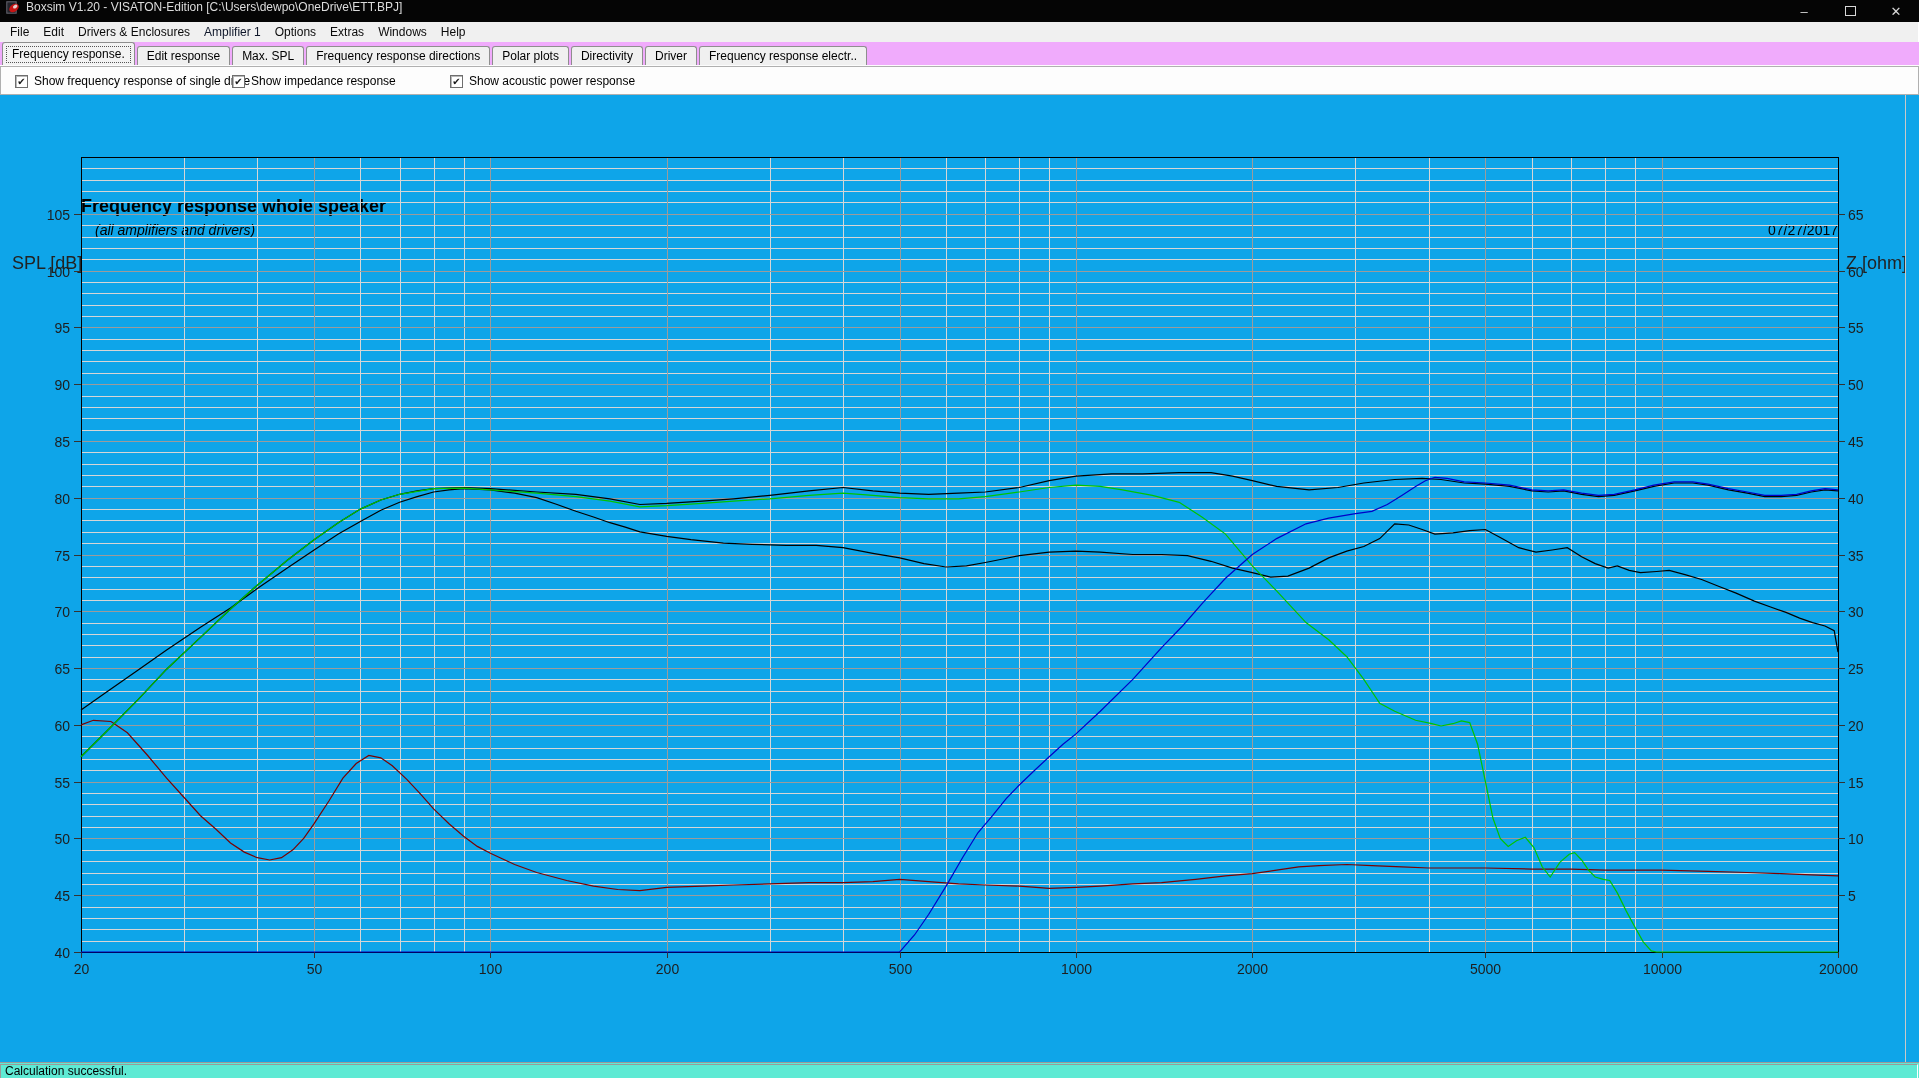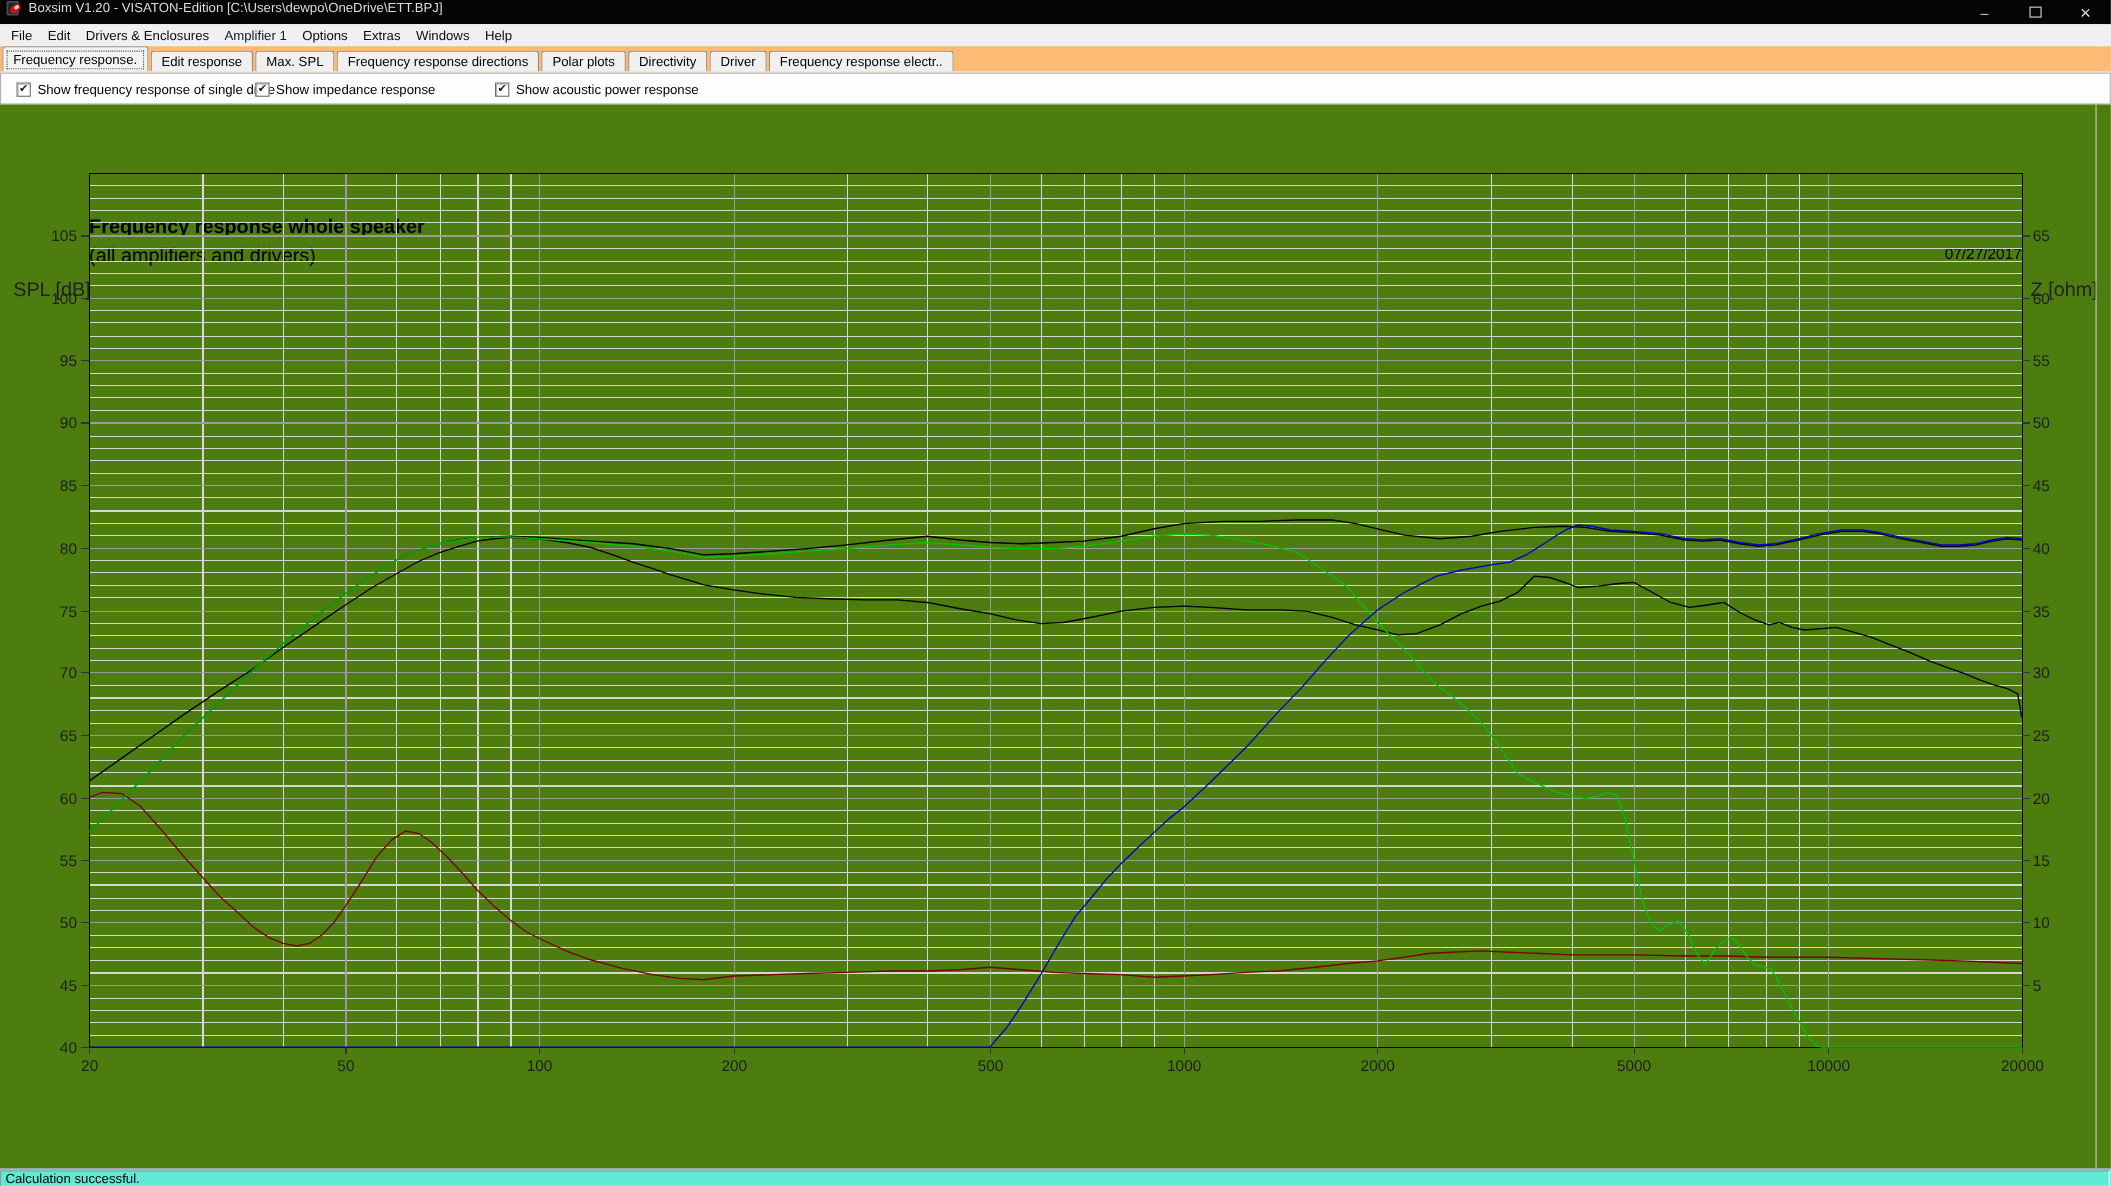--- a/index.html
+++ b/index.html
@@ -13,41 +13,41 @@
   .win-btns{margin-left:auto;display:flex;height:100%;}
   .win-btn{width:46px;height:100%;display:flex;align-items:center;justify-content:center;
            color:#d8d8d8;font-size:13px;}
   .max-glyph{width:9px;height:8px;border:1px solid #d8d8d8;display:block;}
   
   .menubar{position:absolute;left:0;top:22px;width:1918px;height:20px;background:#f0f0f0;
            display:flex;align-items:flex-end;font-size:12px;padding-left:3px;box-sizing:border-box;}
   .menu-item{padding:3px 7px;color:#0a0a0a;}
   .menu-item.disabled{color:#0f172a;}
   
-  .tabbar{position:absolute;left:0;top:42px;width:1919px;height:24px;background:#fdba74;
+  .tabbar{position:absolute;left:0;top:42px;width:1919px;height:24px;background:#f0abfc;
           display:flex;align-items:flex-end;padding-left:2px;box-sizing:border-box;
           border-bottom:1px solid #fcfcfc;}
   .tab{height:18px;line-height:18px;padding:0 9px;font-size:12px;background:#f0f0f0;
        border:1px solid #8e8e8e;border-bottom:none;border-radius:3px 3px 0 0;margin-right:2px;
        color:#000;position:relative;}
   .tab.active{height:22px;line-height:22px;background:#f3f3f3;z-index:2;}
   .tab-focus{position:absolute;left:3px;right:3px;top:3px;bottom:2px;border:1px dotted #555;
              pointer-events:none;}
   
   .checkbar{position:absolute;left:0;top:66px;width:1919px;height:29px;background:#fdfdfd;
             border:1px solid #b0b0b0;box-sizing:border-box;}
   .check-item{position:absolute;top:7px;display:flex;align-items:center;gap:6px;font-size:12px;color:#000;}
   .cbox{width:13px;height:13px;background:#fff;border:1px solid #6e6e6e;box-sizing:border-box;
         box-shadow:inset 1px 1px 0 #b8b8b8;display:flex;align-items:center;justify-content:center;
         font-size:10px;color:#1a1a1a;}
   
-  .main{position:absolute;left:0;top:95px;width:1919px;height:967px;background:#4d7c0f;}
+  .main{position:absolute;left:0;top:95px;width:1919px;height:967px;background:#0ea5e9;}
   .panel-right-border{position:absolute;left:1905px;top:95px;width:1px;height:967px;background:#c9c9c9;}
   .chart-title{position:absolute;left:81px;top:101px;font-size:18px;font-weight:bold;color:#000;}
-  .chart-subtitle{position:absolute;left:81px;top:127px;font-size:18px;color:#000;}
+  .chart-subtitle{position:absolute;left:95px;top:127px;font-size:14px;color:#000;font-style:italic;}
   .chart-date{position:absolute;right:81px;top:127px;font-size:14px;color:#000;}
   .axis-corner{position:absolute;font-size:18px;color:#222;}
   #spl-label{left:12px;top:158px;}
   #z-label{left:1846px;top:158px;}
   svg#plot{position:absolute;left:0;top:0;width:1919px;height:1078px;pointer-events:none;}
   
   .statusbar{position:absolute;left:0;top:1062px;width:1919px;height:16px;background:#5eead4;
              border-top:1px solid #9a9a9a;box-sizing:border-box;}
   .status-cell{position:absolute;left:0px;top:1px;right:1px;height:14px;line-height:13px;
                font-size:12px;color:#000;padding-left:4px;

